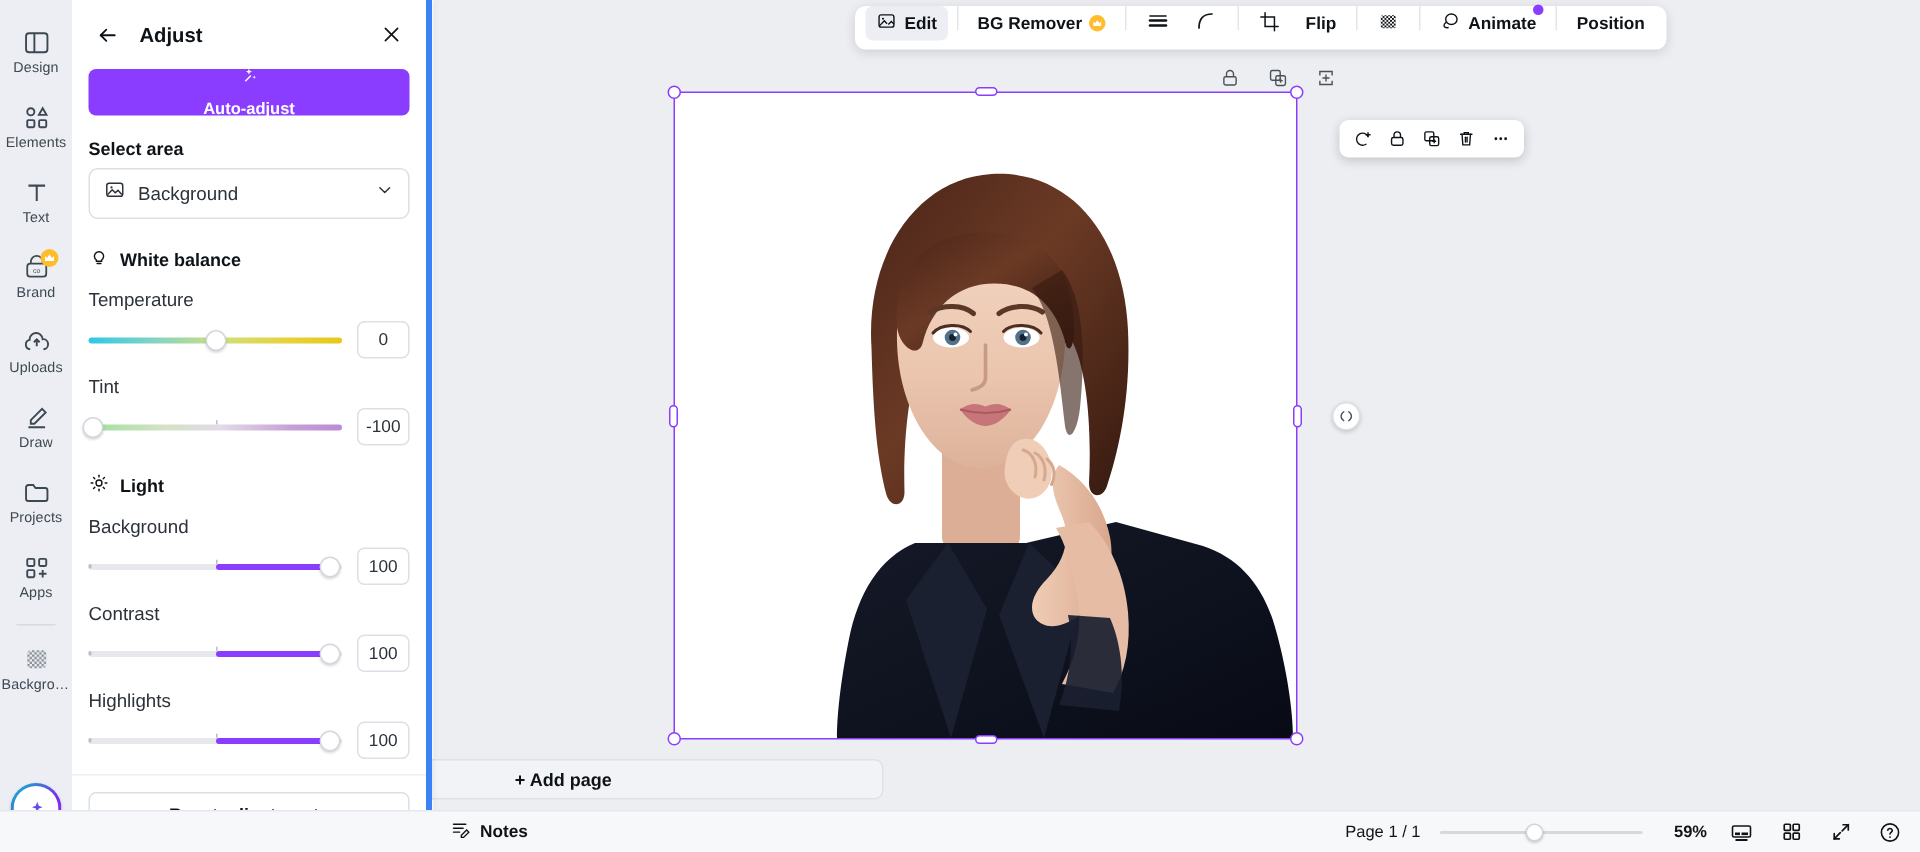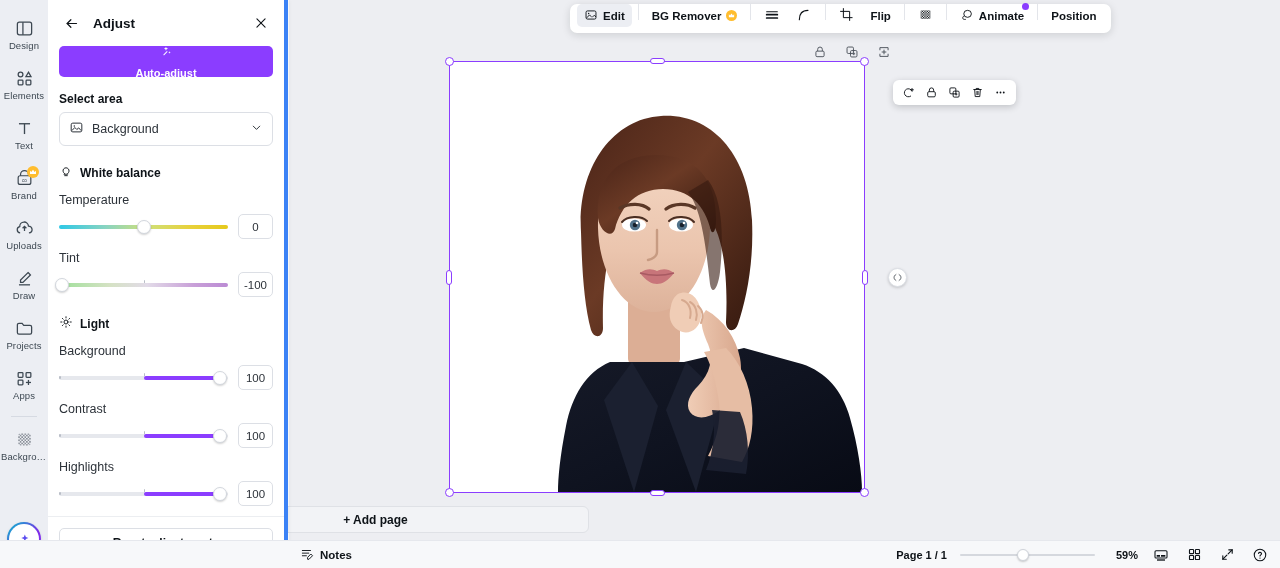--- a/index.html
+++ b/index.html
@@ -272,21 +272,21 @@
   }
   .notes {
     position: absolute; left: 300px;
     display: flex; align-items: center; gap: 6px; cursor: pointer;
     font-size: 11.5px; font-weight: 700; color: #0e1318;
   }
   .bb-right {
     position: absolute; right: 10px;
     display: flex; align-items: center; gap: 13px;
   }
-  .page-count { font-size: 11px; font-weight: 700; color: #0e1318; }
+  .page-count { font-size: 11px; font-weight: 400; color: #0e1318; }
   .zoom-track {
     position: relative; width: 135px; height: 14px;
   }
   .zt-line {
     position: absolute; left: 0; right: 0; top: 6px; height: 2px;
     border-radius: 1px; background: #d5d8de;
   }
   .zt-knob {
     position: absolute; top: 1px; left: 57px;
     width: 12px; height: 12px; border-radius: 50%;

